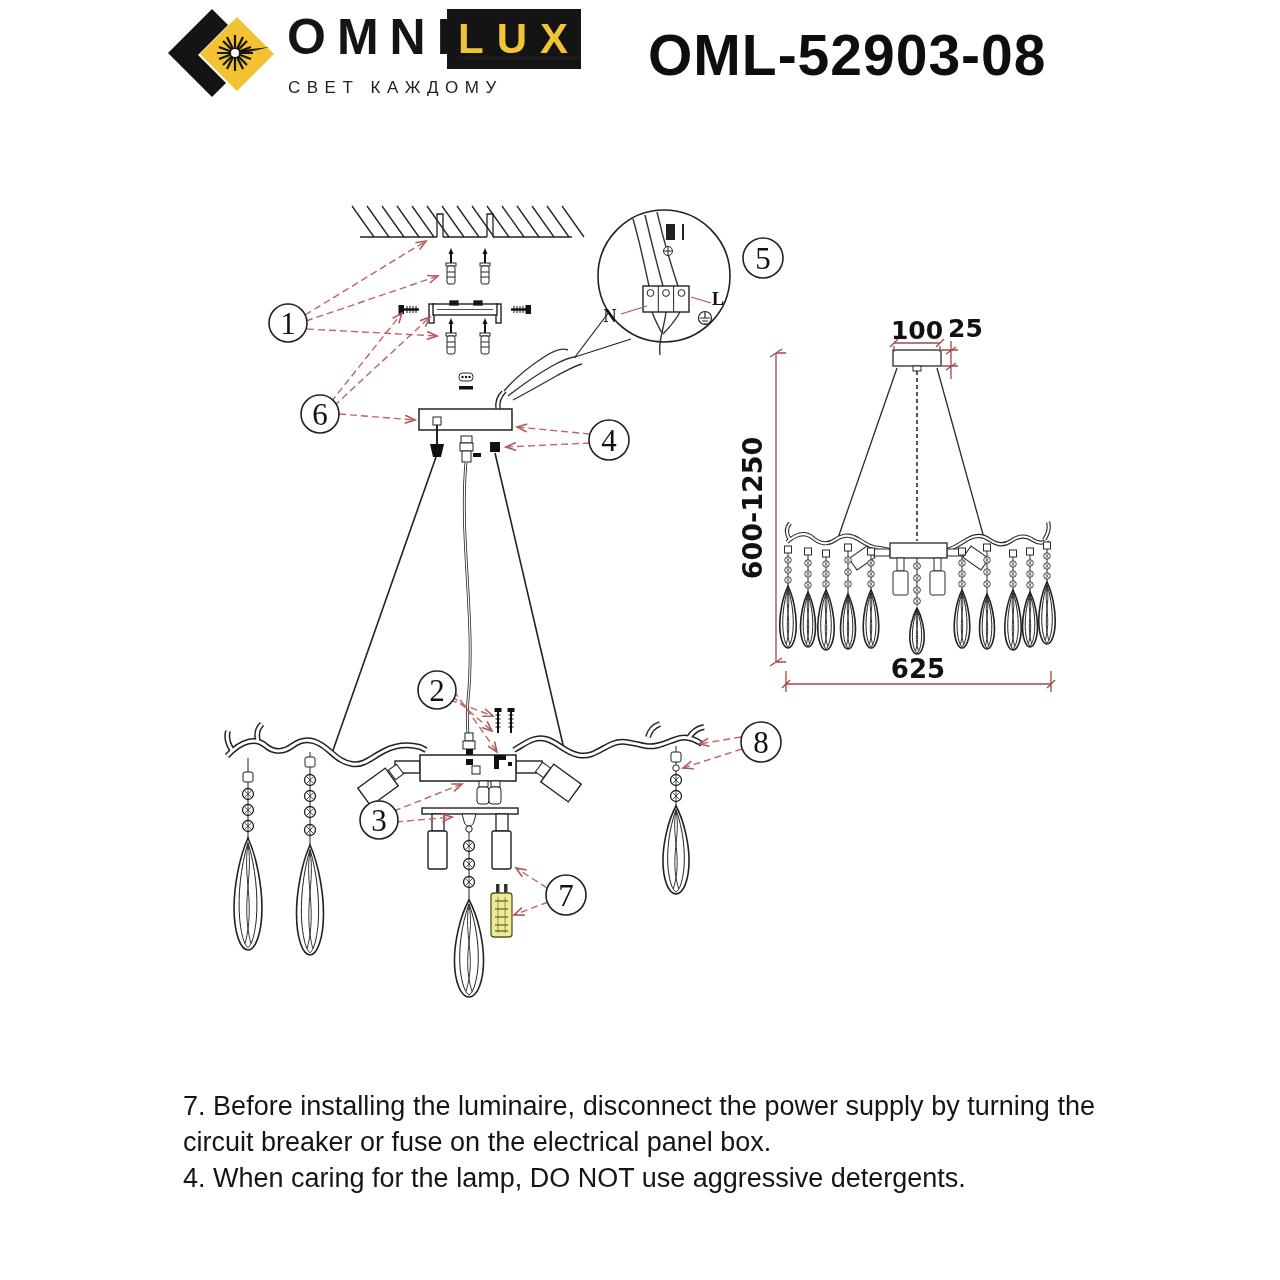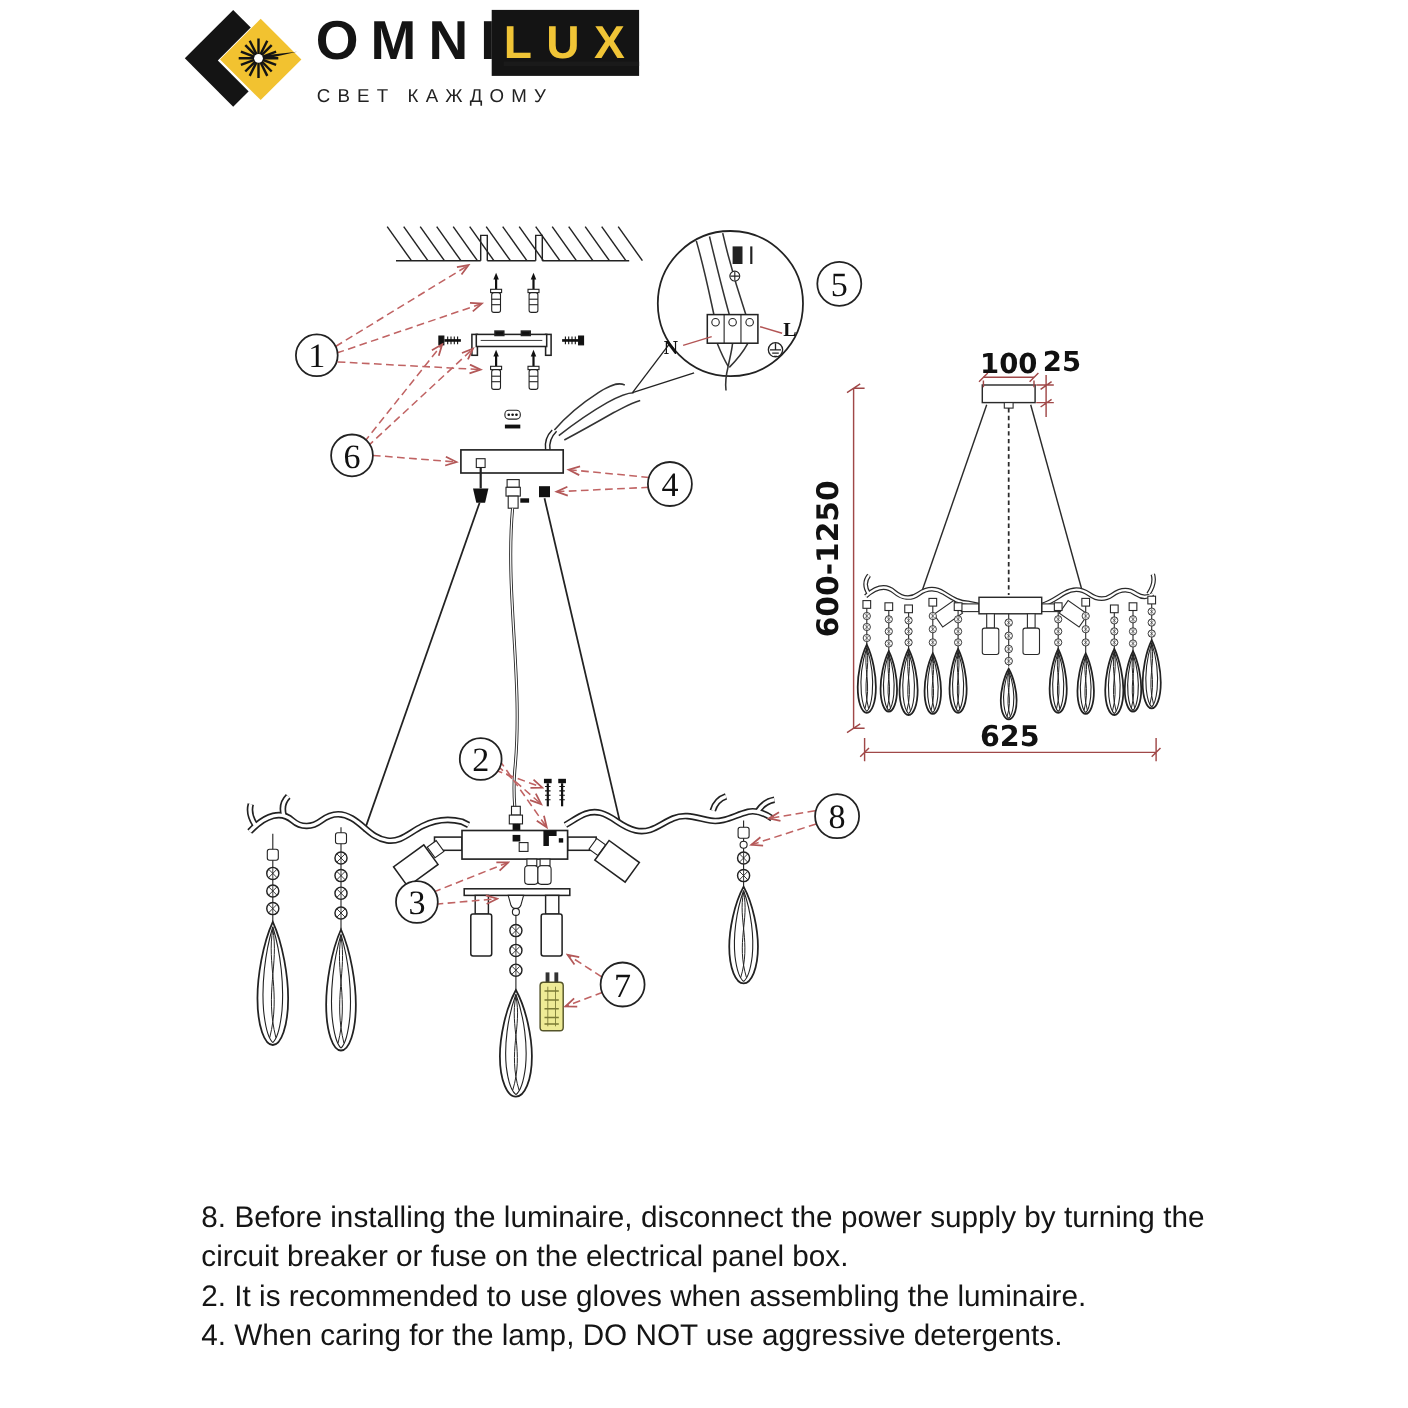--- a/index.html
+++ b/index.html
@@ -48,20 +48,21 @@
         <line x1="53" y1="55" x2="85" y2="43"></line>
     </g>
     <polygon points="69,47 104,43 69,51" fill="#141414"></polygon>
     <circle cx="69" cy="49" r="4" fill="#fff"></circle>
   </svg>
   <div id="brand-omni">OMNI</div>
   <div id="lux-box">
     <span id="brand-lux">LUX</span>
   </div>
   <div id="tagline">СВЕТ КАЖДОМУ</div>
+  <div id="model">OML-52903-08</div>
 
   <svg id="diagram" viewBox="0 150 1280 930">
     <defs>
       <marker id="ah" markerWidth="13" markerHeight="11" refX="11" refY="5" orient="auto" markerUnits="userSpaceOnUse">
         <path d="M1,1 L11,5 L1,9" fill="none" stroke="#b35858" stroke-width="1.6"></path>
       </marker>
       <g id="tear">
         <path d="M0,0 C10,18 15,45 15,62 C15,85 8,100 0,100 C-8,100 -15,85 -15,62 C-15,45 -10,18 0,0 Z" fill="#fff" stroke="#222" stroke-width="1.6" vector-effect="non-scaling-stroke"></path>
         <path d="M0,4 C8,26 11,52 9,72 C7,88 4,95 0,98" fill="none" stroke="#222" stroke-width="1" vector-effect="non-scaling-stroke"></path>
         <path d="M0,4 C-8,26 -11,52 -9,72 C-7,88 -4,95 0,98" fill="none" stroke="#222" stroke-width="1" vector-effect="non-scaling-stroke"></path>
@@ -483,18 +484,17 @@
         <path d="M786,671 v21 M1051,671 v21 M782,688 l8,-8 M1047,688 l8,-8"></path>
       </g>
       <text class="dim" x="917" y="339" text-anchor="middle" font-size="25">100</text>
       <text class="dim" x="948" y="337" text-anchor="start" font-size="25">25</text>
       <text class="dim" transform="translate(762,508) rotate(-90)" text-anchor="middle" font-size="27">600-1250</text>
       <text class="dim" x="918" y="678" text-anchor="middle" font-size="26">625</text>
     </g>
   </svg>
 
   <div id="instructions">
-    <p>8. Before installing the luminaire, disconnect the power supply by turning the circuit breaker or fuse on the electrical panel box.</p>
-    <p>2. It is recommended to use gloves when assembling the luminaire.</p>
+    <p>7. Before installing the luminaire, disconnect the power supply by turning the circuit breaker or fuse on the electrical panel box.</p>
     <p>4. When caring for the lamp, DO NOT use aggressive detergents.</p>
   </div>
 
 </div>
 
 </body></html>

